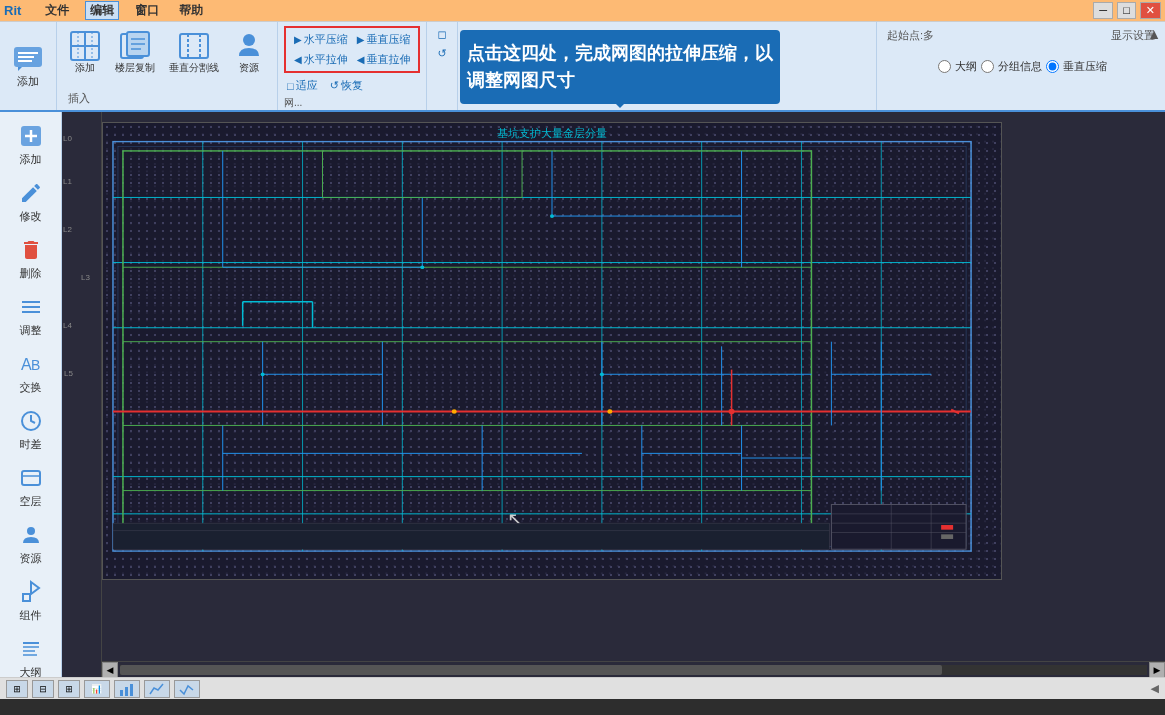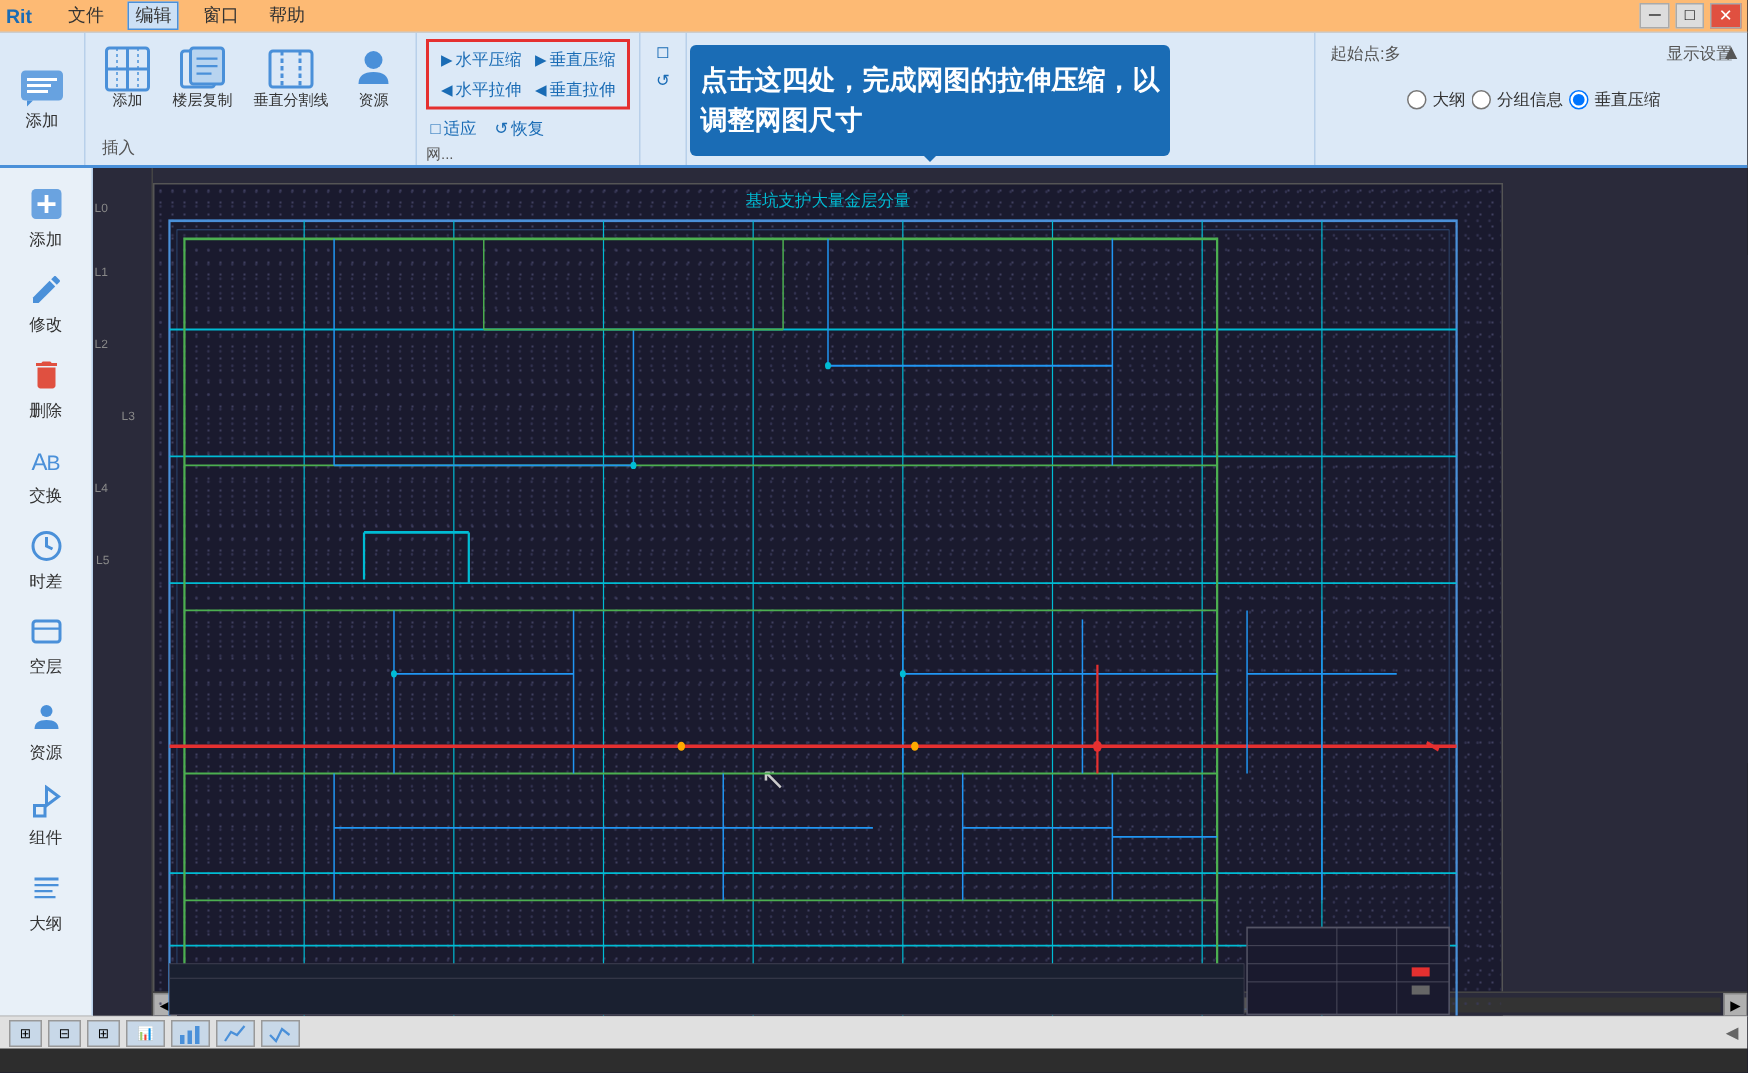--- a/index.html
+++ b/index.html
@@ -13,20 +13,21 @@
       align-items: center;
       padding: 0 4px;
       gap: 12px;
       border-bottom: 1px solid #ccc;
     }
     .menu-item {
       font-size: 12px;
       color: #333;
       cursor: pointer;
       padding: 0 4px;
+      font-weight: bold;
     }
 
     
     .ribbon {
       height: 90px;
       background: #dce9f7;
       border-bottom: 2px solid #4a90d9;
       display: flex;
       align-items: stretch;
       position: relative;
@@ -194,21 +195,21 @@
       position: relative;
       overflow: hidden;
     }
 
     
     .cad-canvas {
       position: absolute;
       top: 10px;
       left: 40px;
       width: 900px;
-      height: 594px;
+      height: 458px;
       border: 1px solid #555;
       background: #1a1a2e;
       overflow: hidden;
     }
 
     
     .cad-canvas::before {
       content: '';
       position: absolute;
       top: 0; left: 0; right: 0; bottom: 0;
@@ -484,20 +485,30 @@
       </div>
       <span class="s-label">修改</span>
     </div>
     <div class="sidebar-item">
       <div class="s-icon">
         <svg width="24" height="24" viewBox="0 0 24 24">
             <path d="M6 19c0 1.1.9 2 2 2h8c1.1 0 2-.9 2-2V7H6v12zM19 4h-3.5l-1-1h-5l-1 1H5v2h14V4z" fill="#e05040"></path>
           </svg>
       </div>
       <span class="s-label">删除</span>
+    </div>
+    <div class="sidebar-item">
+      <div class="s-icon">
+        <svg width="24" height="24" viewBox="0 0 24 24">
+            <line x1="3" y1="7" x2="21" y2="7" stroke="#4a90d9" stroke-width="2"></line>
+            <line x1="3" y1="12" x2="21" y2="12" stroke="#4a90d9" stroke-width="2"></line>
+            <line x1="3" y1="17" x2="21" y2="17" stroke="#4a90d9" stroke-width="2"></line>
+          </svg>
+      </div>
+      <span class="s-label">调整</span>
     </div>
     <div class="sidebar-item">
       <div class="s-icon">
         <svg width="24" height="24" viewBox="0 0 24 24">
             <text x="2" y="18" font-size="16" fill="#4a90d9">A</text>
             <text x="12" y="18" font-size="14" fill="#4a90d9">B</text>
           </svg>
       </div>
       <span class="s-label">交换</span>
     </div>

